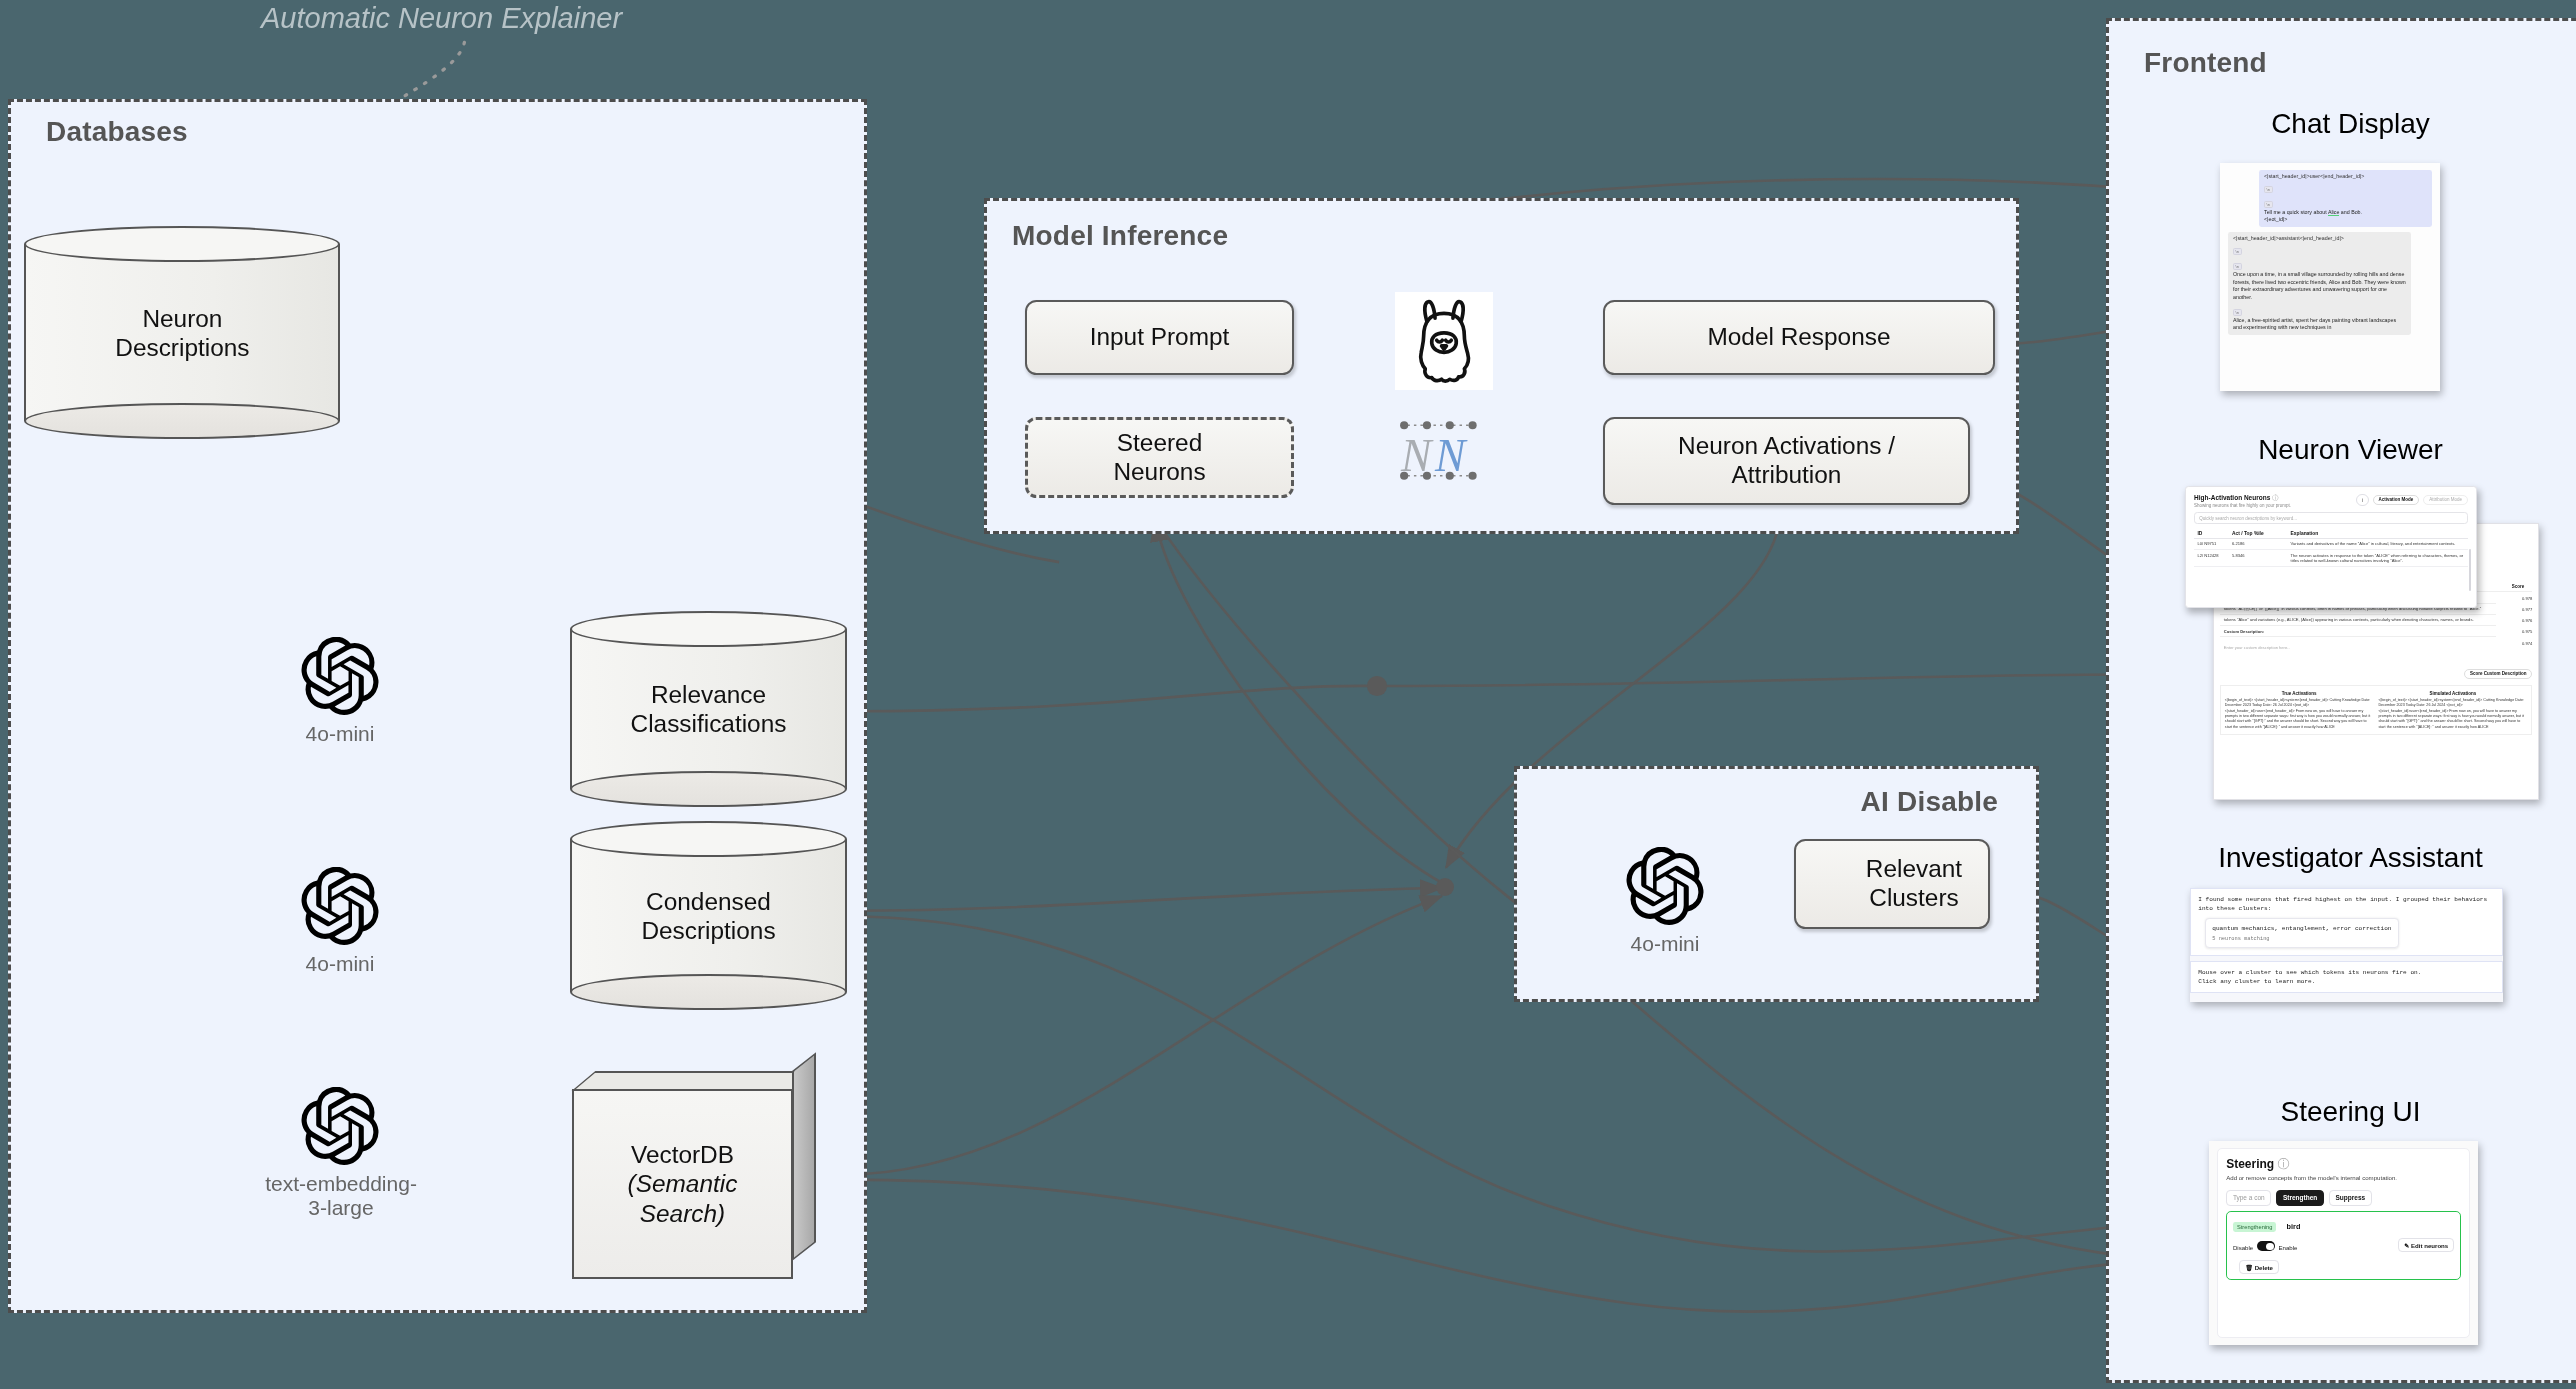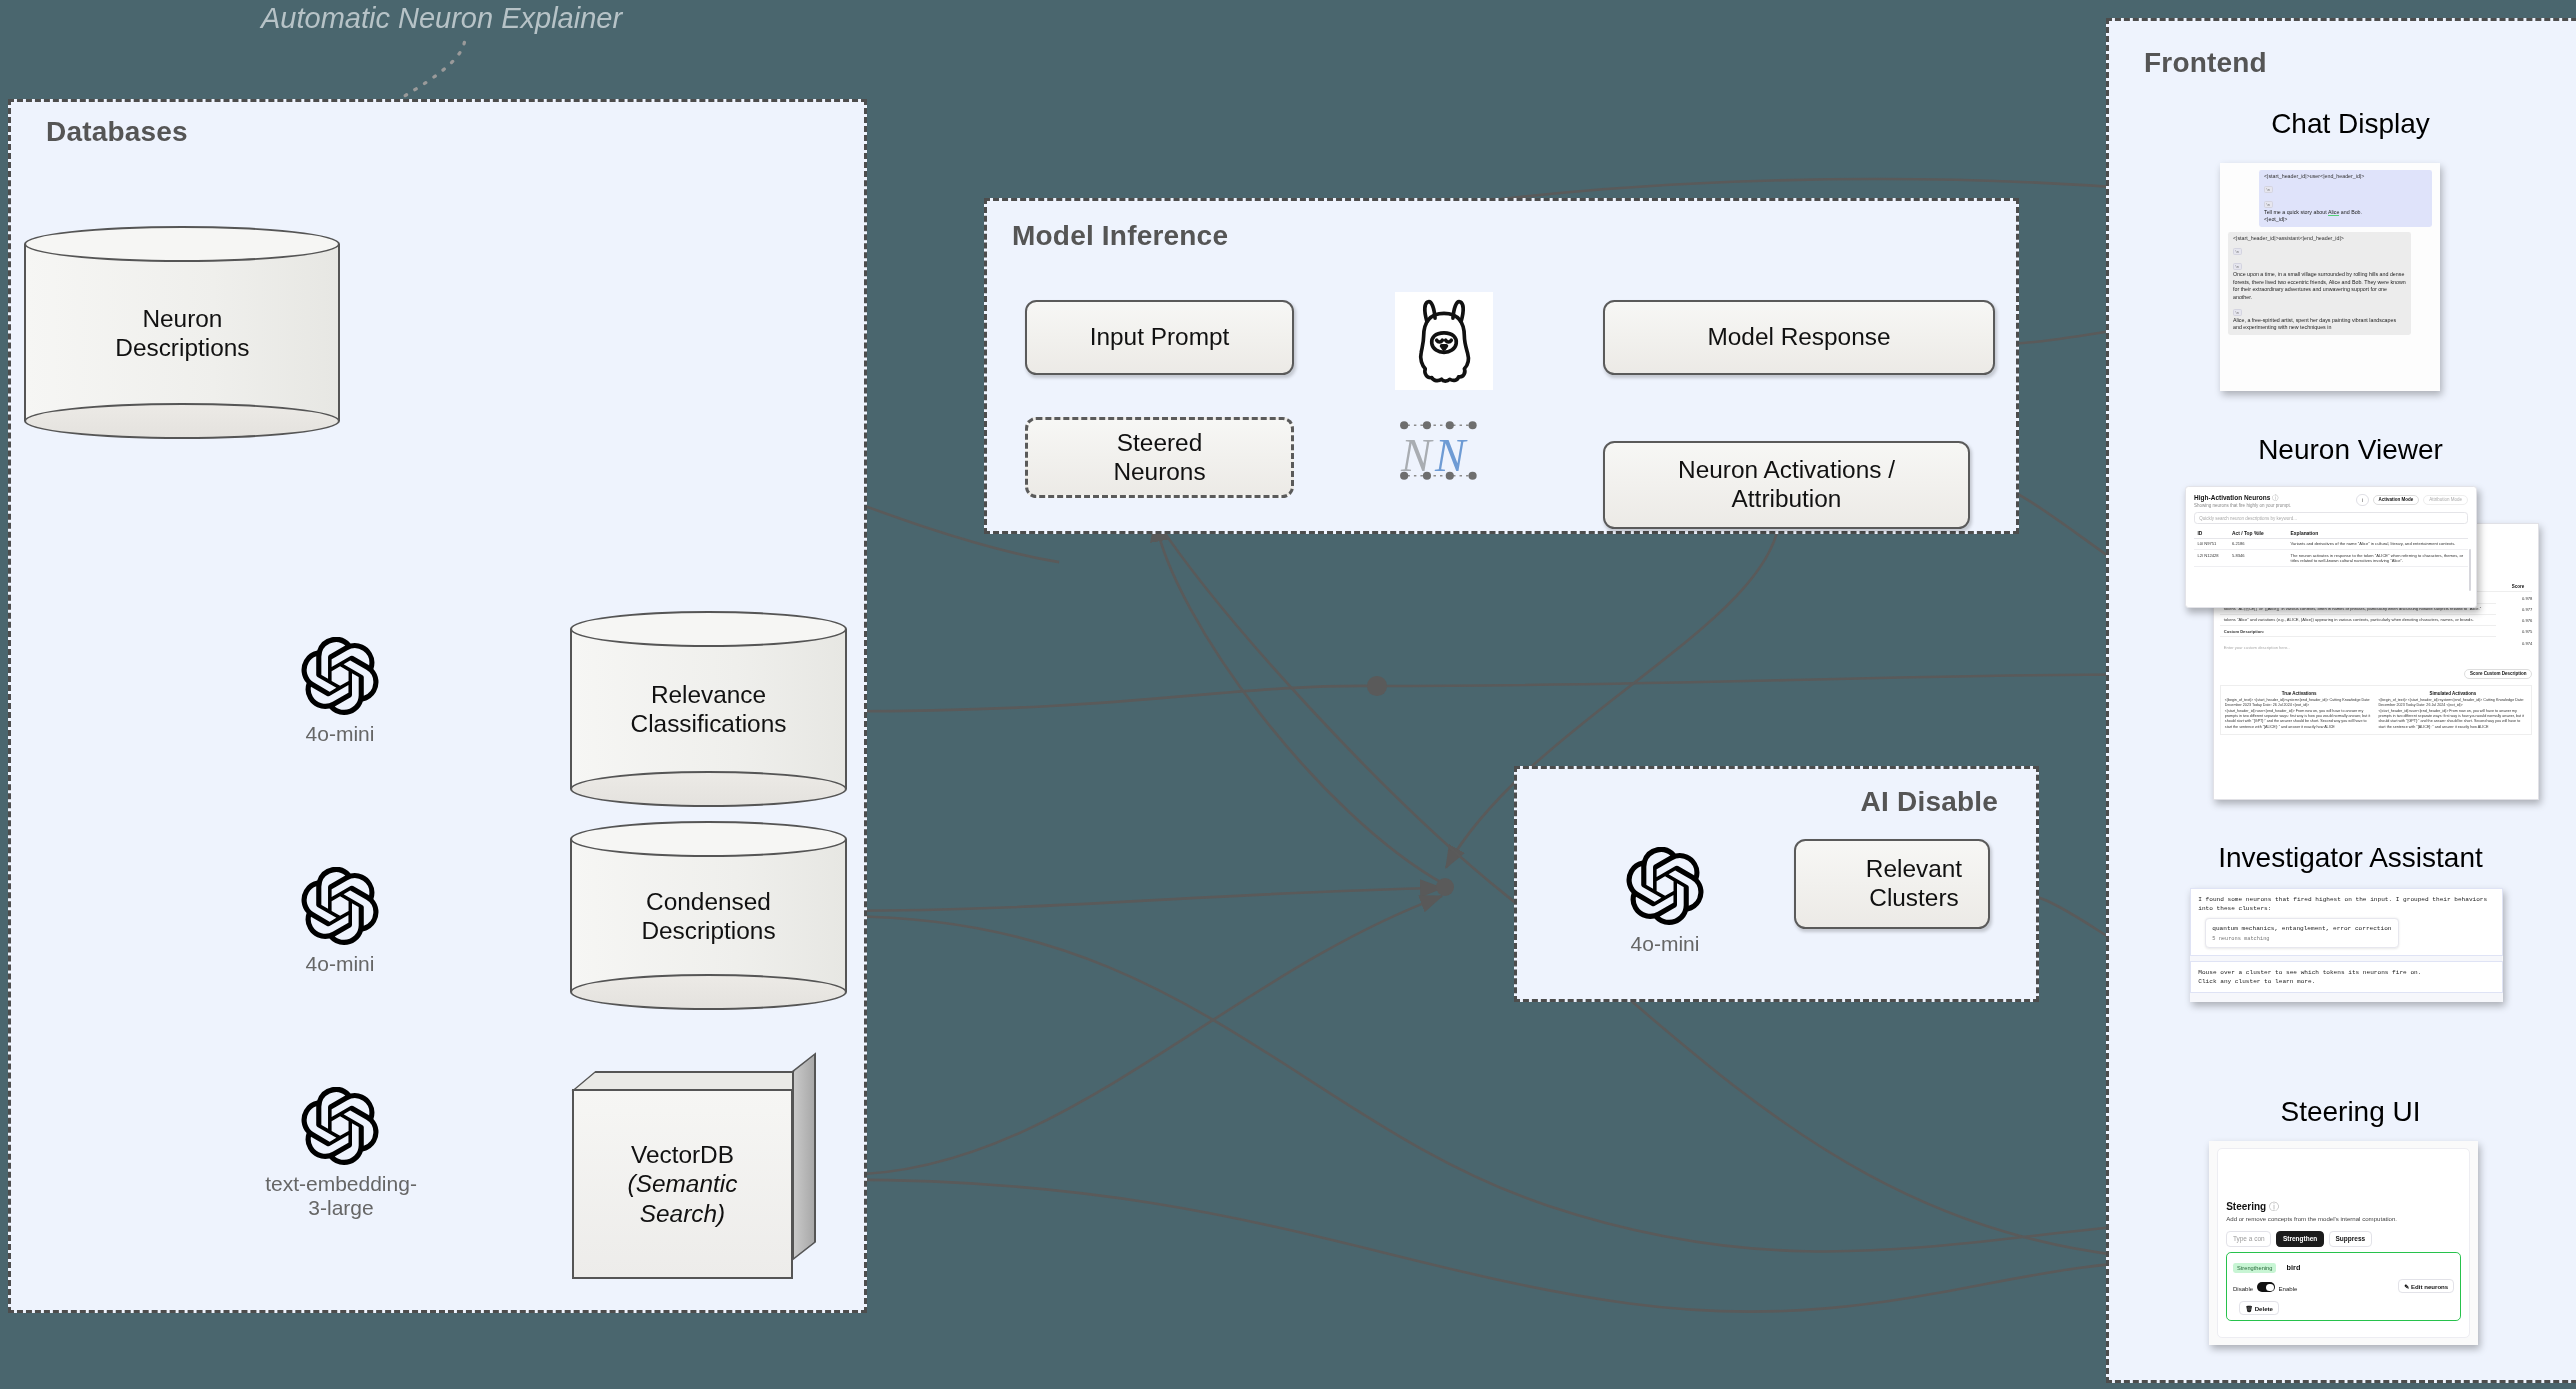--- a/index.html
+++ b/index.html
@@ -144,21 +144,21 @@
   .ia-txt{font-family:"Liberation Mono", monospace;font-size:6.1px;color:#222;line-height:1.55;}
   .ia-card{background:#fff;border:0.8px solid #e7e7ee;border-radius:4.1px;
     box-shadow:0 0.8px 2.4px rgba(0,0,0,.09);padding:4.9px 6.5px;margin:4.9px 0 3.3px 6.5px;display:inline-block;}
   .ia-card .c{font-family:"Liberation Mono", monospace;font-size:6.1px;color:#222;line-height:1.5;}
   .ia-card .m{font-family:"Liberation Mono", monospace;font-size:5.3px;color:#777;margin-top:2.4px;}
   .ia-foot{background:#fff;border:0.8px solid #dfe3f5;padding:5.7px 7.3px;}
 
   
   .st-shot{background:#fafafa;padding:7.3px 8.1px;}
   .st-card{background:#fff;border:0.8px solid #ededf2;border-radius:4.9px;padding:6.5px 8.1px;height:100%;box-sizing:border-box;}
-  .st-h{font-weight:bold;font-size:10px;color:#111;margin-top:44px;}
+  .st-h{font-weight:bold;font-size:12px;color:#111;}
   .st-sub{font-size:6.1px;color:#444;line-height:1.35;margin-top:1.6px;}
   .st-btn{display:inline-block;border:0.8px solid #e2e2e8;border-radius:4.1px;
     font-size:6.5px;font-weight:bold;padding:3.3px 5.7px;background:#fff;color:#111;}
   .st-btn.dark{background:#1b1b1b;color:#fff;border-color:#1b1b1b;}
   .st-btn.ph{color:#9a9a9a;font-weight:normal;}
   .st-green{border:1.2px solid #27c24c;border-radius:4.9px;padding:4.9px 5.7px;margin-top:5.7px;}
   .st-tag{display:inline-block;background:#c8f5d4;color:#2a6b3c;font-size:5.7px;
     padding:1.6px 4.1px;border-radius:2.4px;}
   .st-word{font-weight:bold;font-size:7.3px;color:#111;margin-left:6.5px;}
   .st-small{font-size:6.1px;color:#222;}
@@ -349,21 +349,21 @@
     </g>
     <text x="6" y="66" font-family="Liberation Serif, serif" font-style="italic" font-size="56" fill="#a9adb2">N</text>
     <text x="48" y="66" font-family="Liberation Serif, serif" font-style="italic" font-size="56" fill="#6e9bd4">N</text>
   </svg>
 </div>
 
 <div class="node" style="left:1603px;top:300px;width:392px;height:75px;">
   <span>Model Response</span>
 </div>
 
-<div class="node" style="left:1603px;top:417px;width:367px;height:88px;margin-top:24px;">
+<div class="node" style="left:1603px;top:417px;width:367px;height:88px;">
   <div>
     <div>Neuron Activations /</div>
     <div>Attribution</div>
   </div>
 </div>
 
 <div class="abs" style="left:1626px;top:847px;">
   <svg width="78" height="78" viewBox="0 0 24 24">
     <path fill="#000" d="M22.28 9.82a5.98 5.98 0 0 0-.52-4.91 6.05 6.05 0 0 0-6.51-2.9A6 6 0 0 0 4.98 4.18a5.98 5.98 0 0 0-4 2.9 6.05 6.05 0 0 0 .74 7.1 5.98 5.98 0 0 0 .51 4.91 6.05 6.05 0 0 0 6.52 2.9A5.98 5.98 0 0 0 13.26 24a6.05 6.05 0 0 0 5.77-4.19 5.98 5.98 0 0 0 4-2.9 6.05 6.05 0 0 0-.75-7.09Zm-9.02 12.6a4.48 4.48 0 0 1-2.88-1.04l.14-.08 4.78-2.76a.79.79 0 0 0 .39-.68v-6.74l2.02 1.17a.07.07 0 0 1 .04.05v5.58a4.5 4.5 0 0 1-4.5 4.5ZM3.6 18.3a4.47 4.47 0 0 1-.54-3.01l.14.08 4.78 2.76a.78.78 0 0 0 .78 0l5.84-3.37v2.33a.08.08 0 0 1-.03.06L9.74 19.95a4.5 4.5 0 0 1-6.14-1.65ZM2.34 7.9a4.48 4.48 0 0 1 2.34-1.97v5.68a.77.77 0 0 0 .39.67l5.81 3.36-2.02 1.17a.07.07 0 0 1-.07 0L4 14.03a4.5 4.5 0 0 1-1.65-6.14Zm16.6 3.86-5.84-3.4L15.1 7.2a.07.07 0 0 1 .07 0l4.83 2.79a4.5 4.5 0 0 1-.68 8.12V12.4a.8.8 0 0 0-.4-.64Zm2.01-3.02-.14-.09-4.77-2.78a.78.78 0 0 0-.79 0L9.42 9.24V6.9a.07.07 0 0 1 .03-.06l4.83-2.79a4.5 4.5 0 0 1 6.68 4.66ZM8.32 12.87 6.3 11.7a.07.07 0 0 1-.04-.06V6.07a4.5 4.5 0 0 1 7.38-3.45l-.14.08L8.71 5.46a.79.79 0 0 0-.39.68Zm1.1-2.37 2.6-1.5 2.61 1.5v3l-2.6 1.5-2.61-1.5Z"></path>
   </svg>

